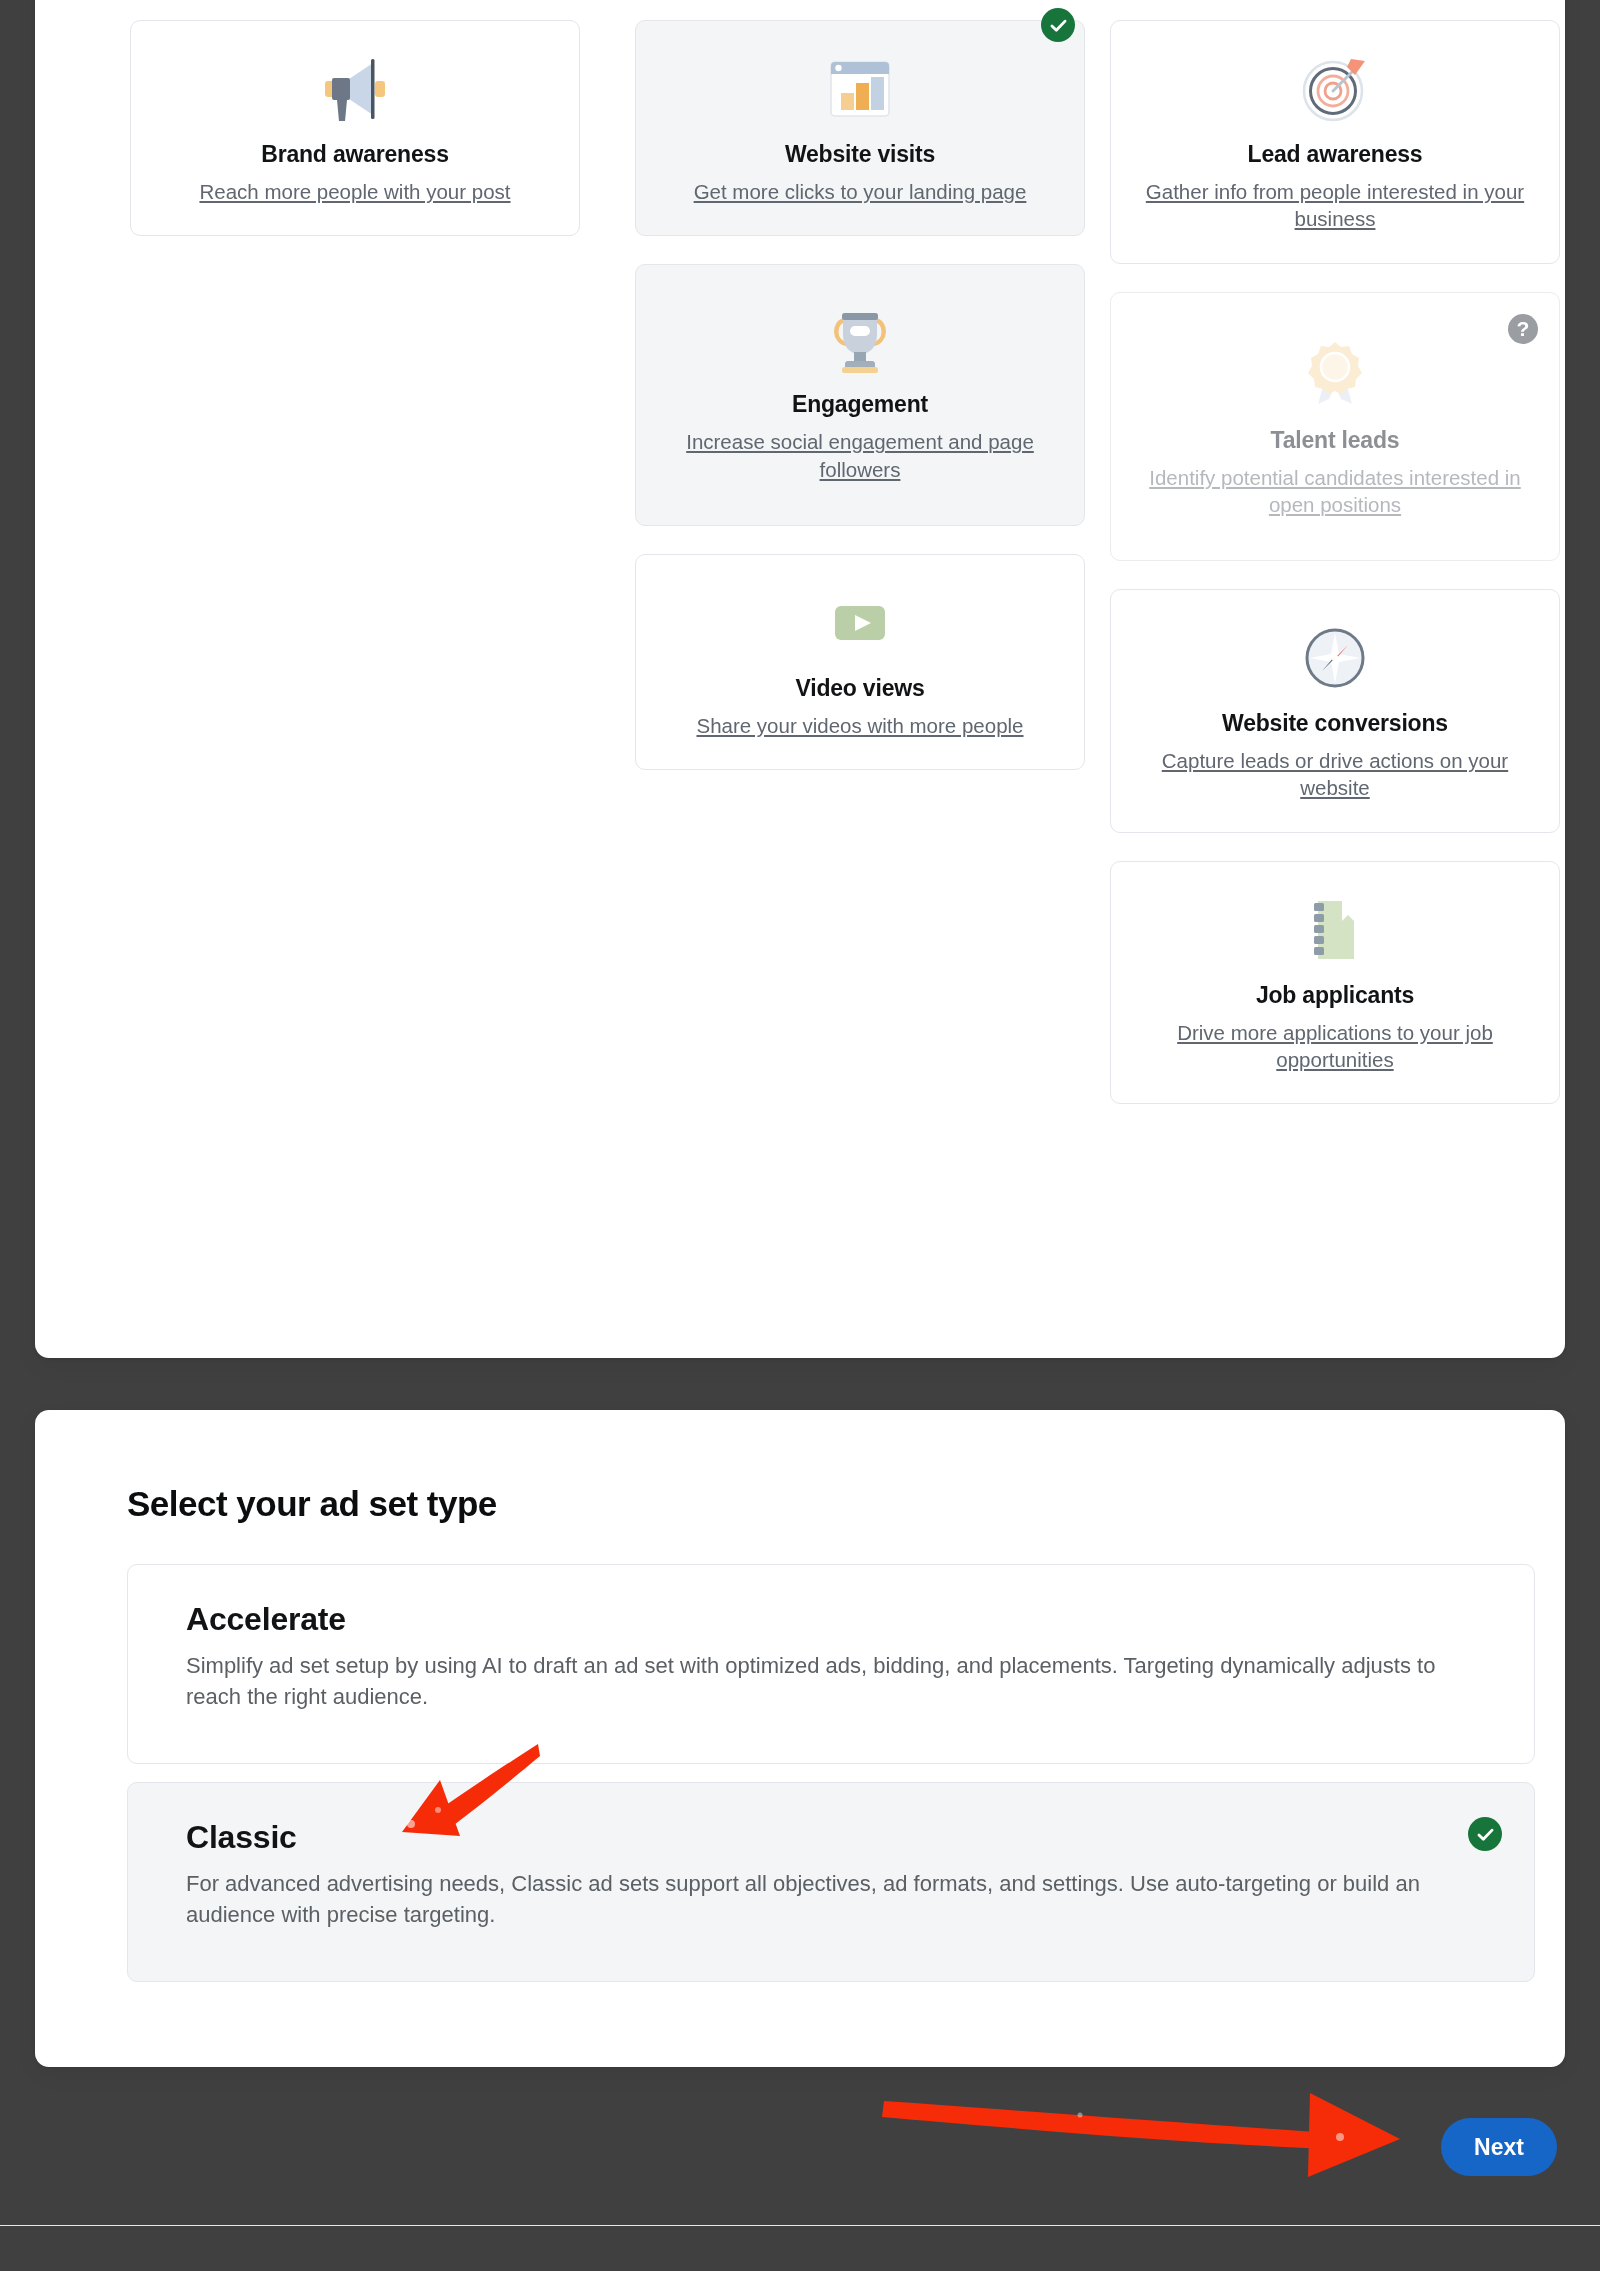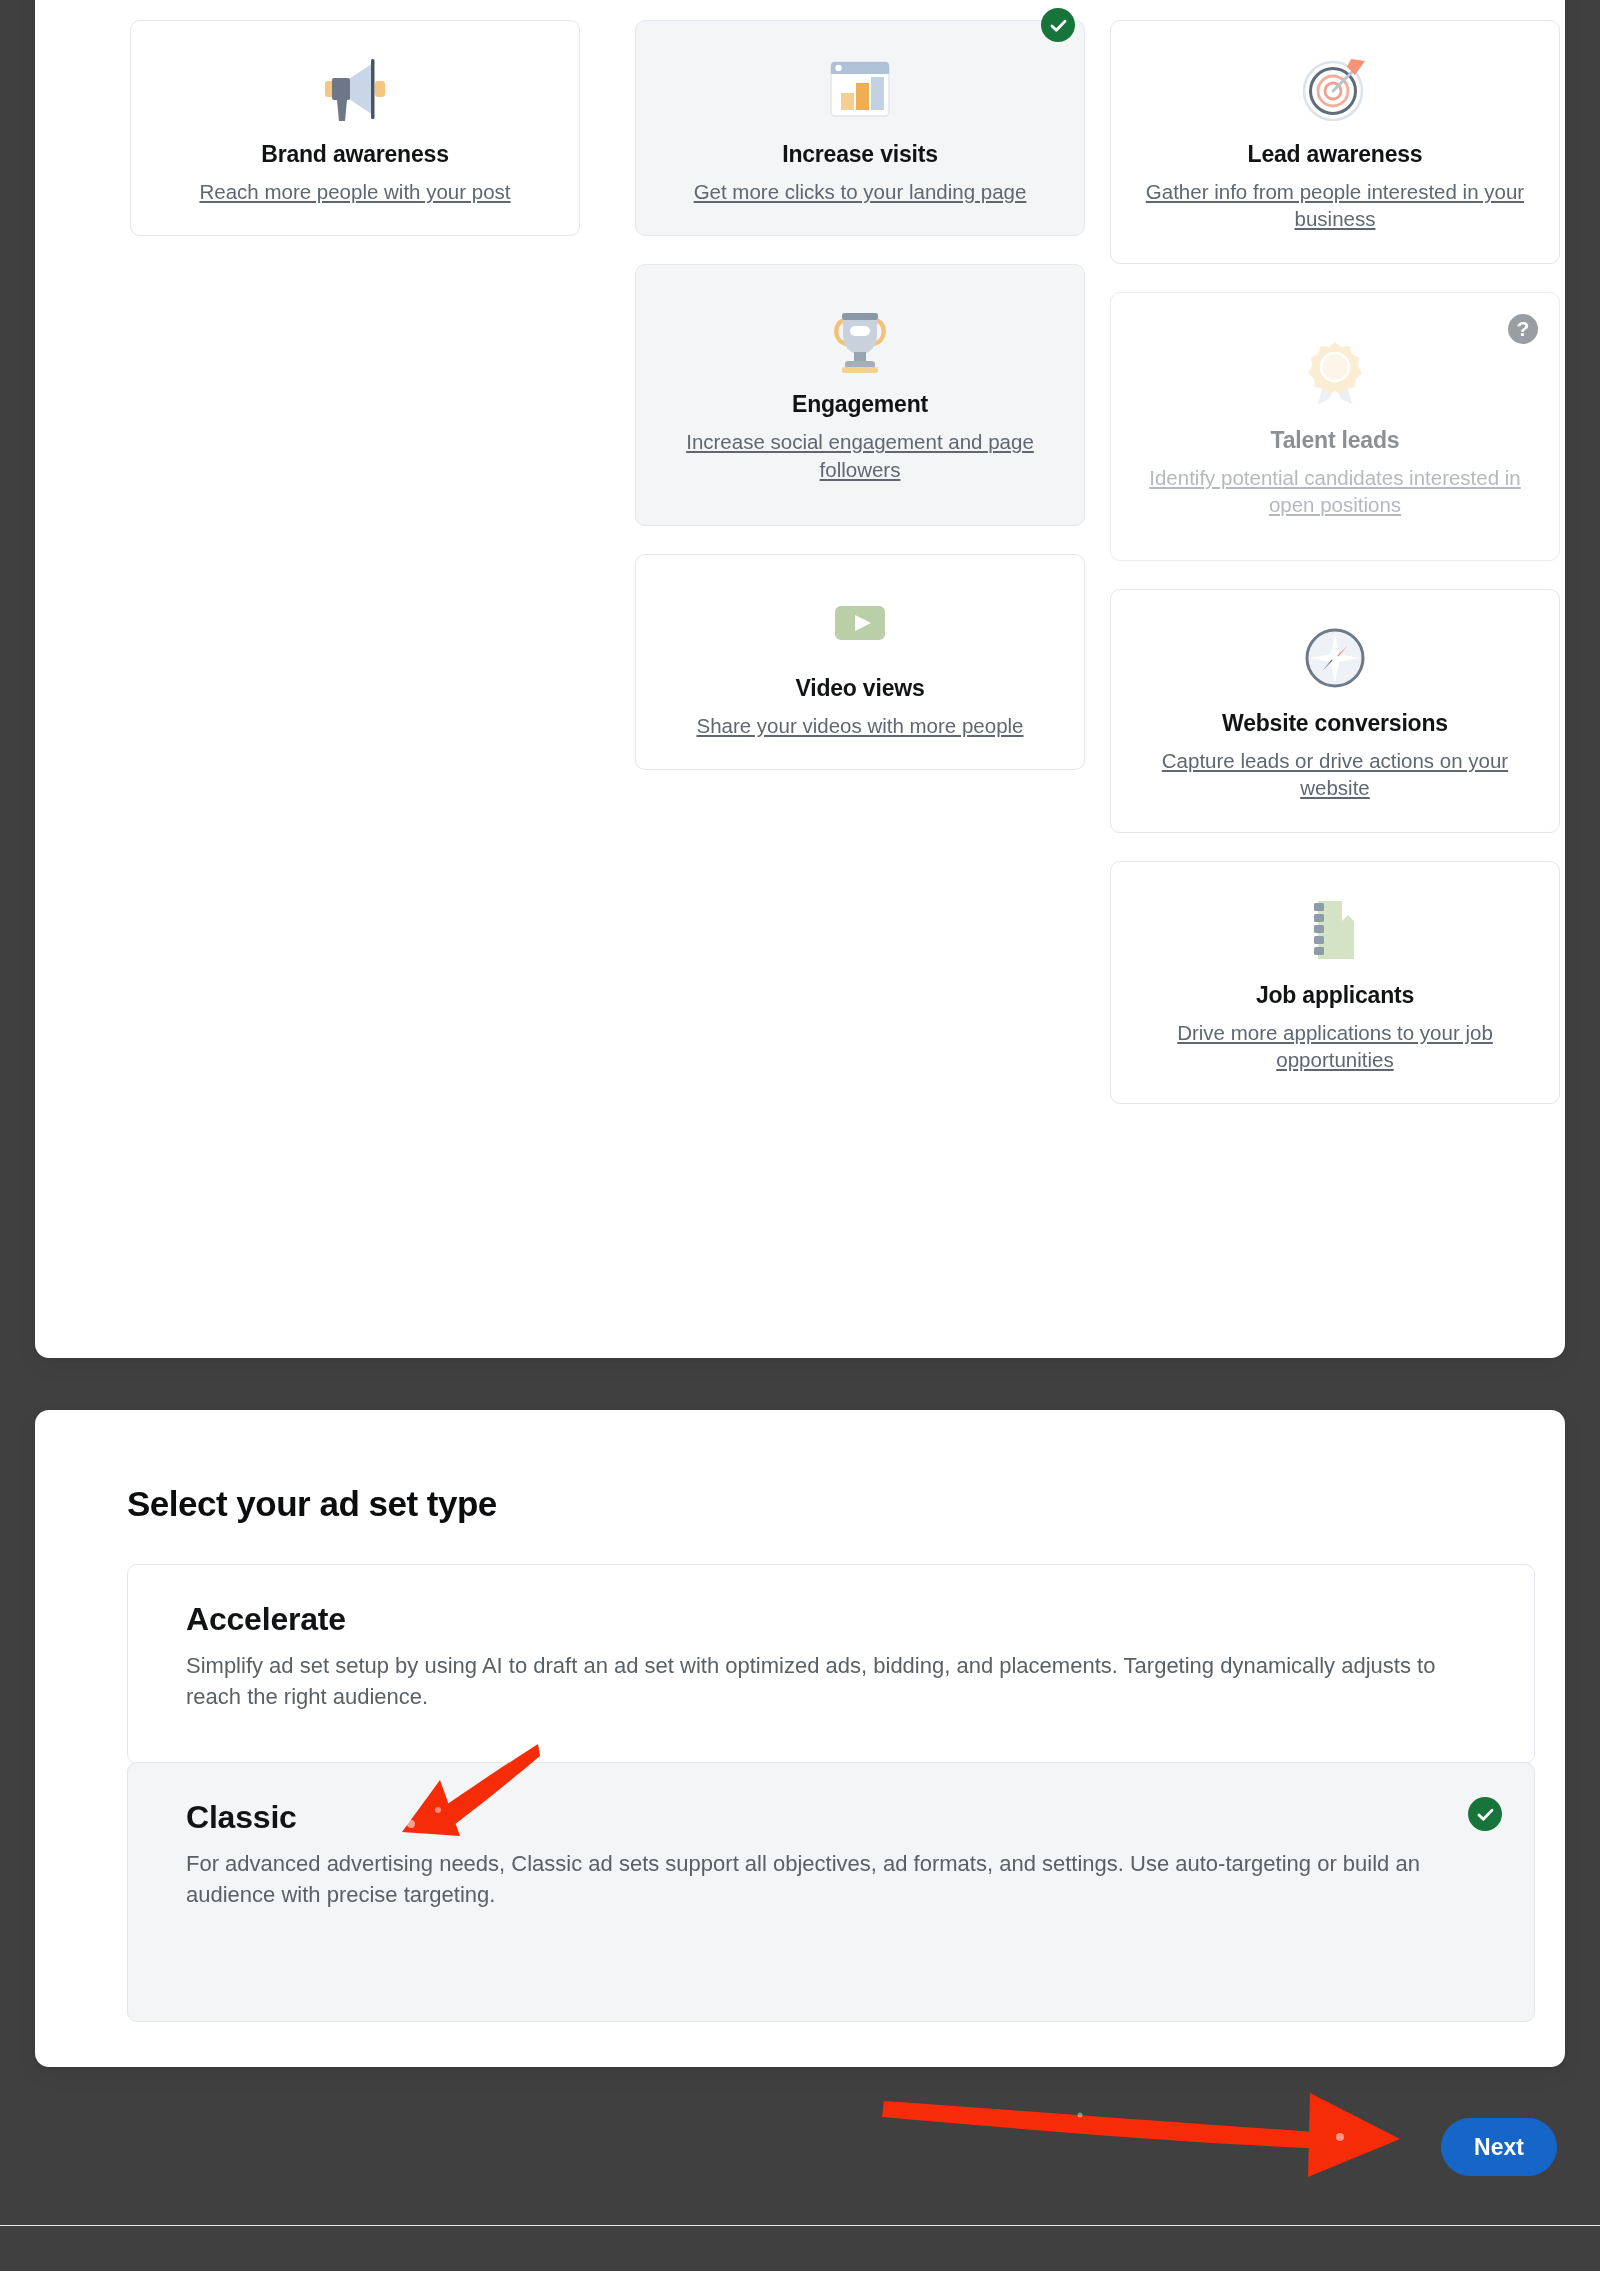--- a/index.html
+++ b/index.html
@@ -115,21 +115,21 @@
     position: absolute;
     left: 92px;
     width: 1408px;
     border: 1px solid #e4e6eb;
     border-radius: 10px;
     background: #ffffff;
     padding: 36px 44px 40px 58px;
     cursor: pointer;
   }
   #type-accelerate { top: 154px; height: 200px; }
-  #type-classic { top: 352px; height: 260px; background: #f3f5f7; }
+  #type-classic { top: 372px; height: 200px; background: #f3f5f7; }
   .type-title {
     font-size: 32px;
     font-weight: bold;
     color: #111315;
     margin-bottom: 12px;
     letter-spacing: -0.2px;
   }
   .type-desc {
     font-size: 22px;
     color: #5b6065;
@@ -210,21 +210,21 @@
           <div class="obj-icon">
             <svg width="74" height="74" viewBox="0 0 74 74">
               <rect x="8" y="10" width="58" height="54" rx="4" fill="#ffffff" stroke="#E2E6EB" stroke-width="1.6"></rect>
               <path d="M8 14 a4 4 0 0 1 4-4 h50 a4 4 0 0 1 4 4 v8 H8 Z" fill="#AFC1D6"></path>
               <circle cx="15.5" cy="16" r="3.2" fill="#ffffff"></circle>
               <rect x="18" y="41" width="13" height="17" fill="#F7CE92"></rect>
               <rect x="33" y="31" width="13" height="27" fill="#EFAE52"></rect>
               <rect x="48" y="25" width="13" height="33" fill="#C3D2E2"></rect>
             </svg>
           </div>
-          <div class="obj-title">Increase visits</div>
+          <div class="obj-title">Website visits</div>
           <div class="obj-desc">Get more clicks to your landing page</div>
         </div>
 
         <div class="obj-card hovered" style="padding-top:32px;padding-bottom:42px;">
           <div class="obj-icon">
             <svg width="78" height="78" viewBox="0 0 78 78">
               <path d="M24 20 C12 22 12 42 26 44" fill="none" stroke="#F3C27A" stroke-width="4.5" stroke-linecap="round"></path>
               <path d="M54 20 C66 22 66 42 52 44" fill="none" stroke="#F3C27A" stroke-width="4.5" stroke-linecap="round"></path>
               <path d="M22 18 H56 V34 C56 47 49 54 39 54 C29 54 22 47 22 34 Z" fill="#C9D2DC"></path>
               <rect x="21" y="13" width="36" height="7" rx="2.5" fill="#8A97A6"></rect>

